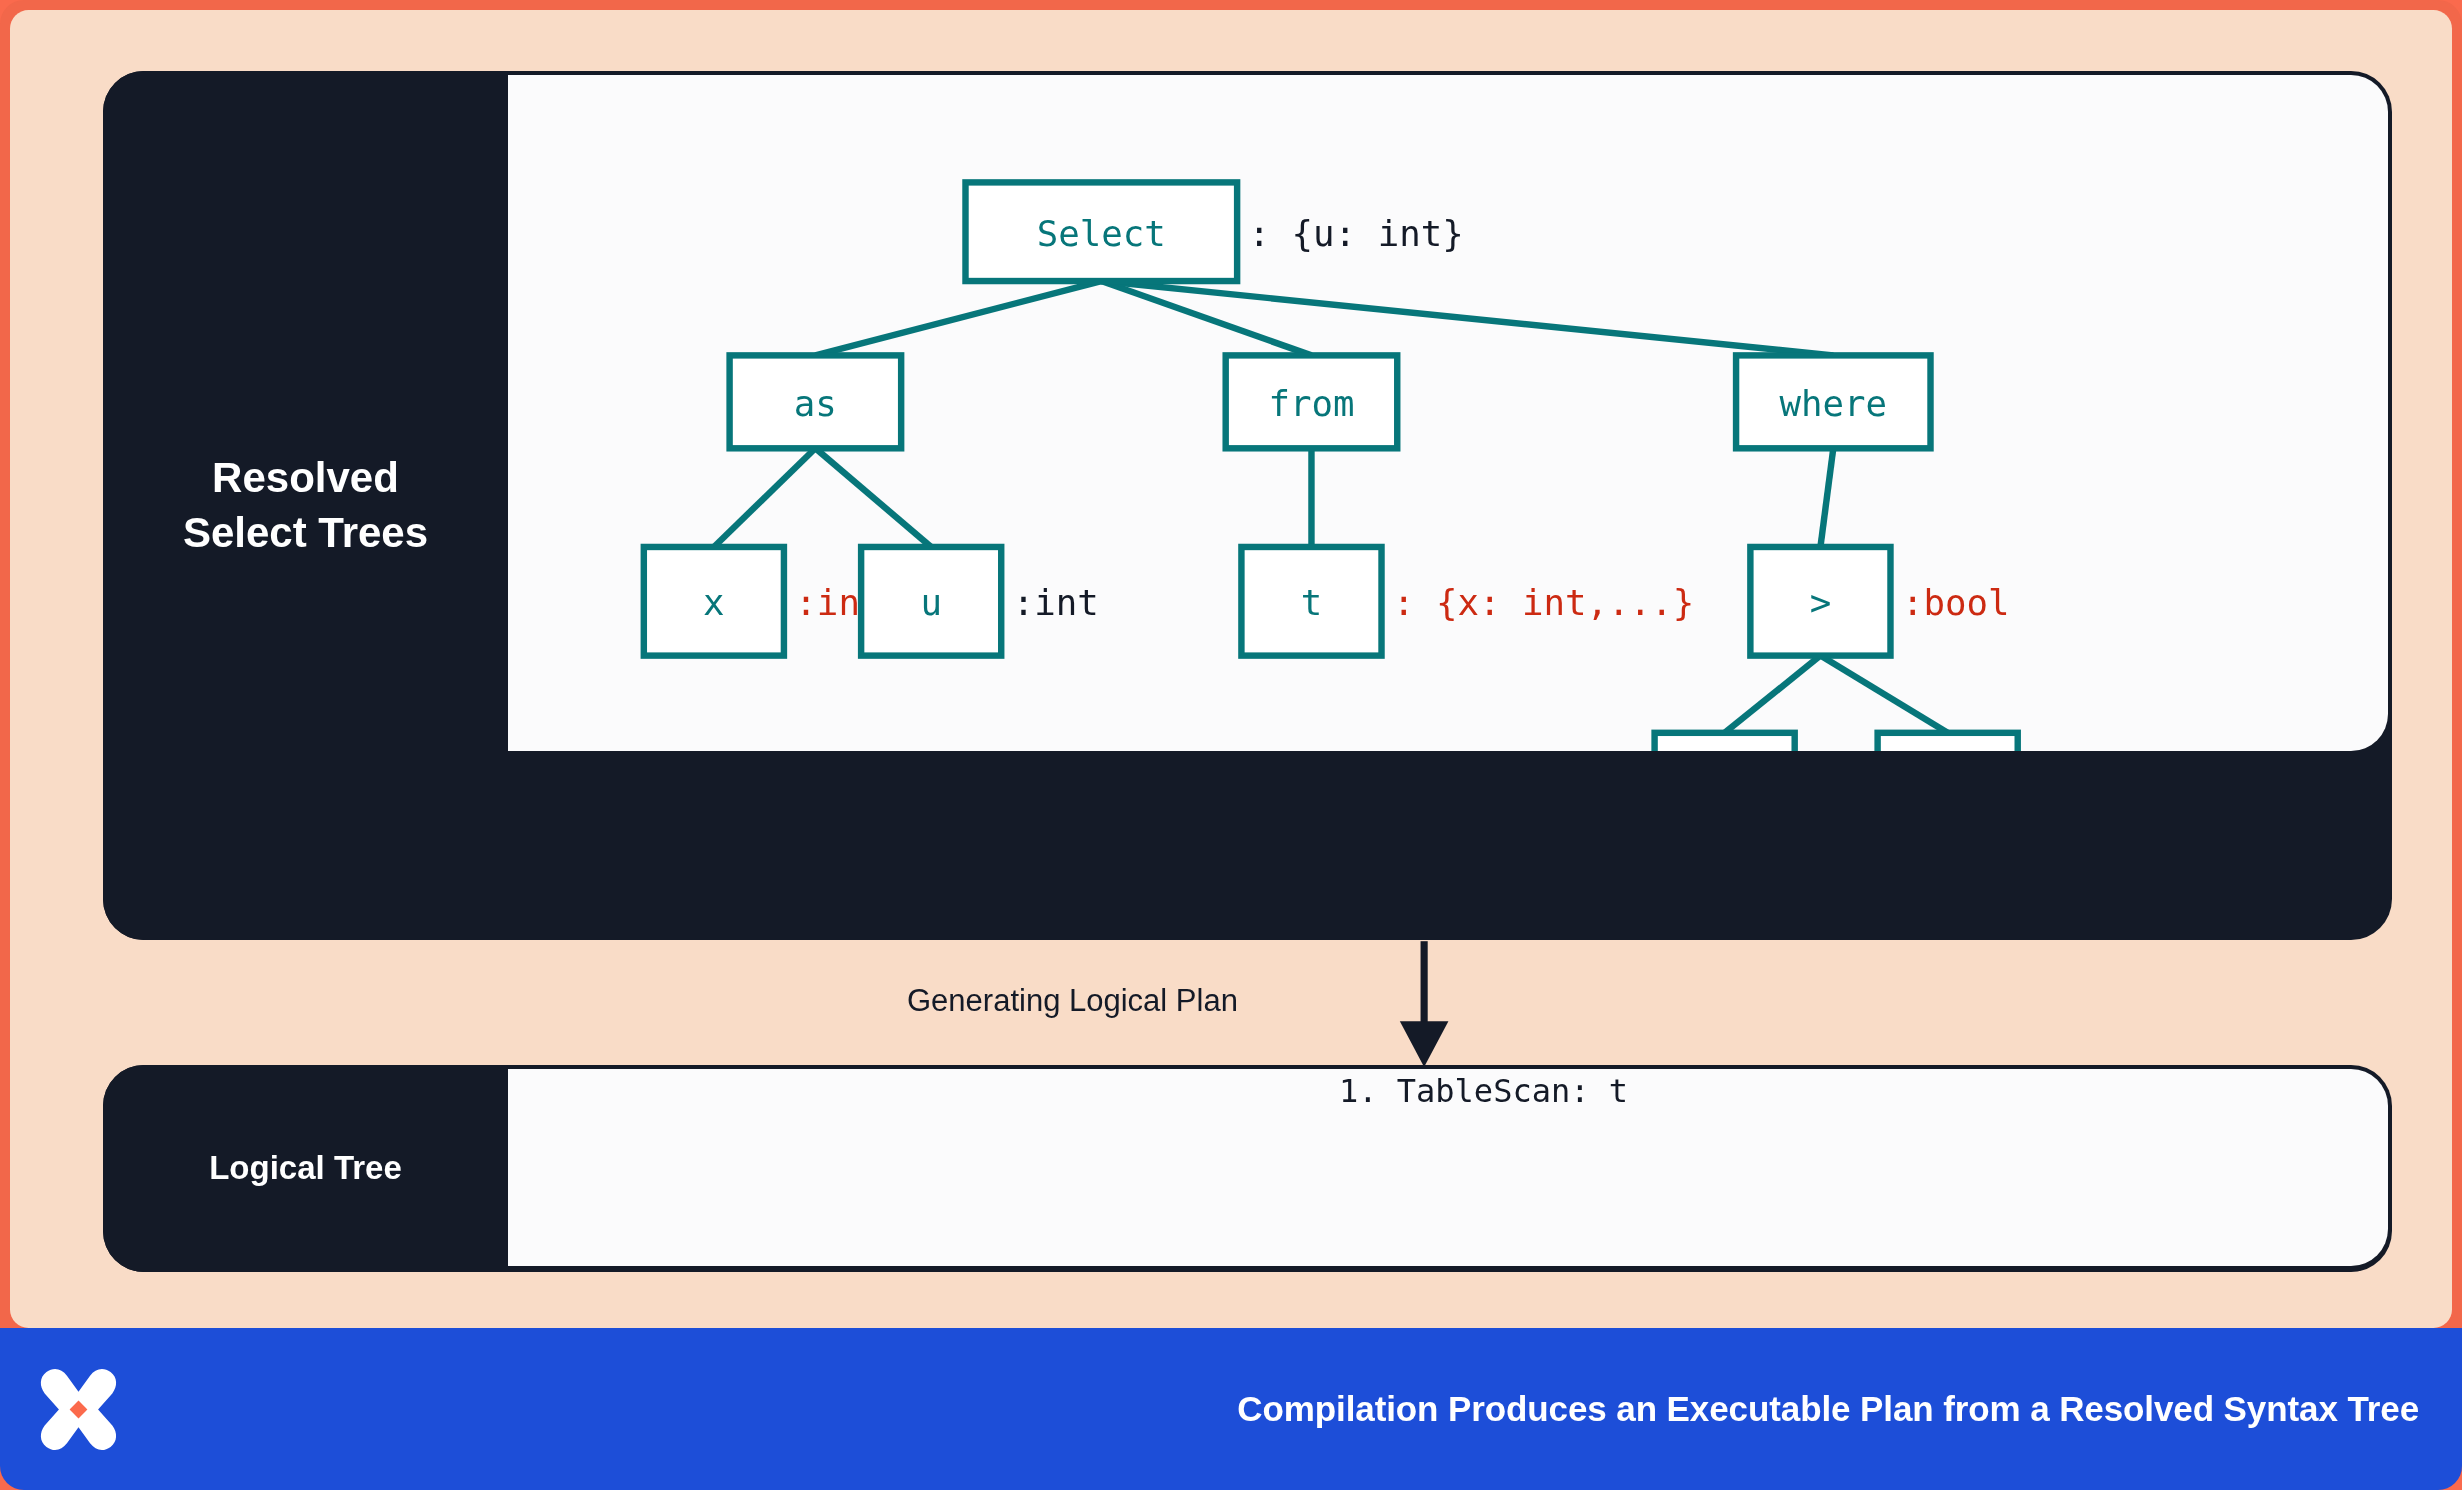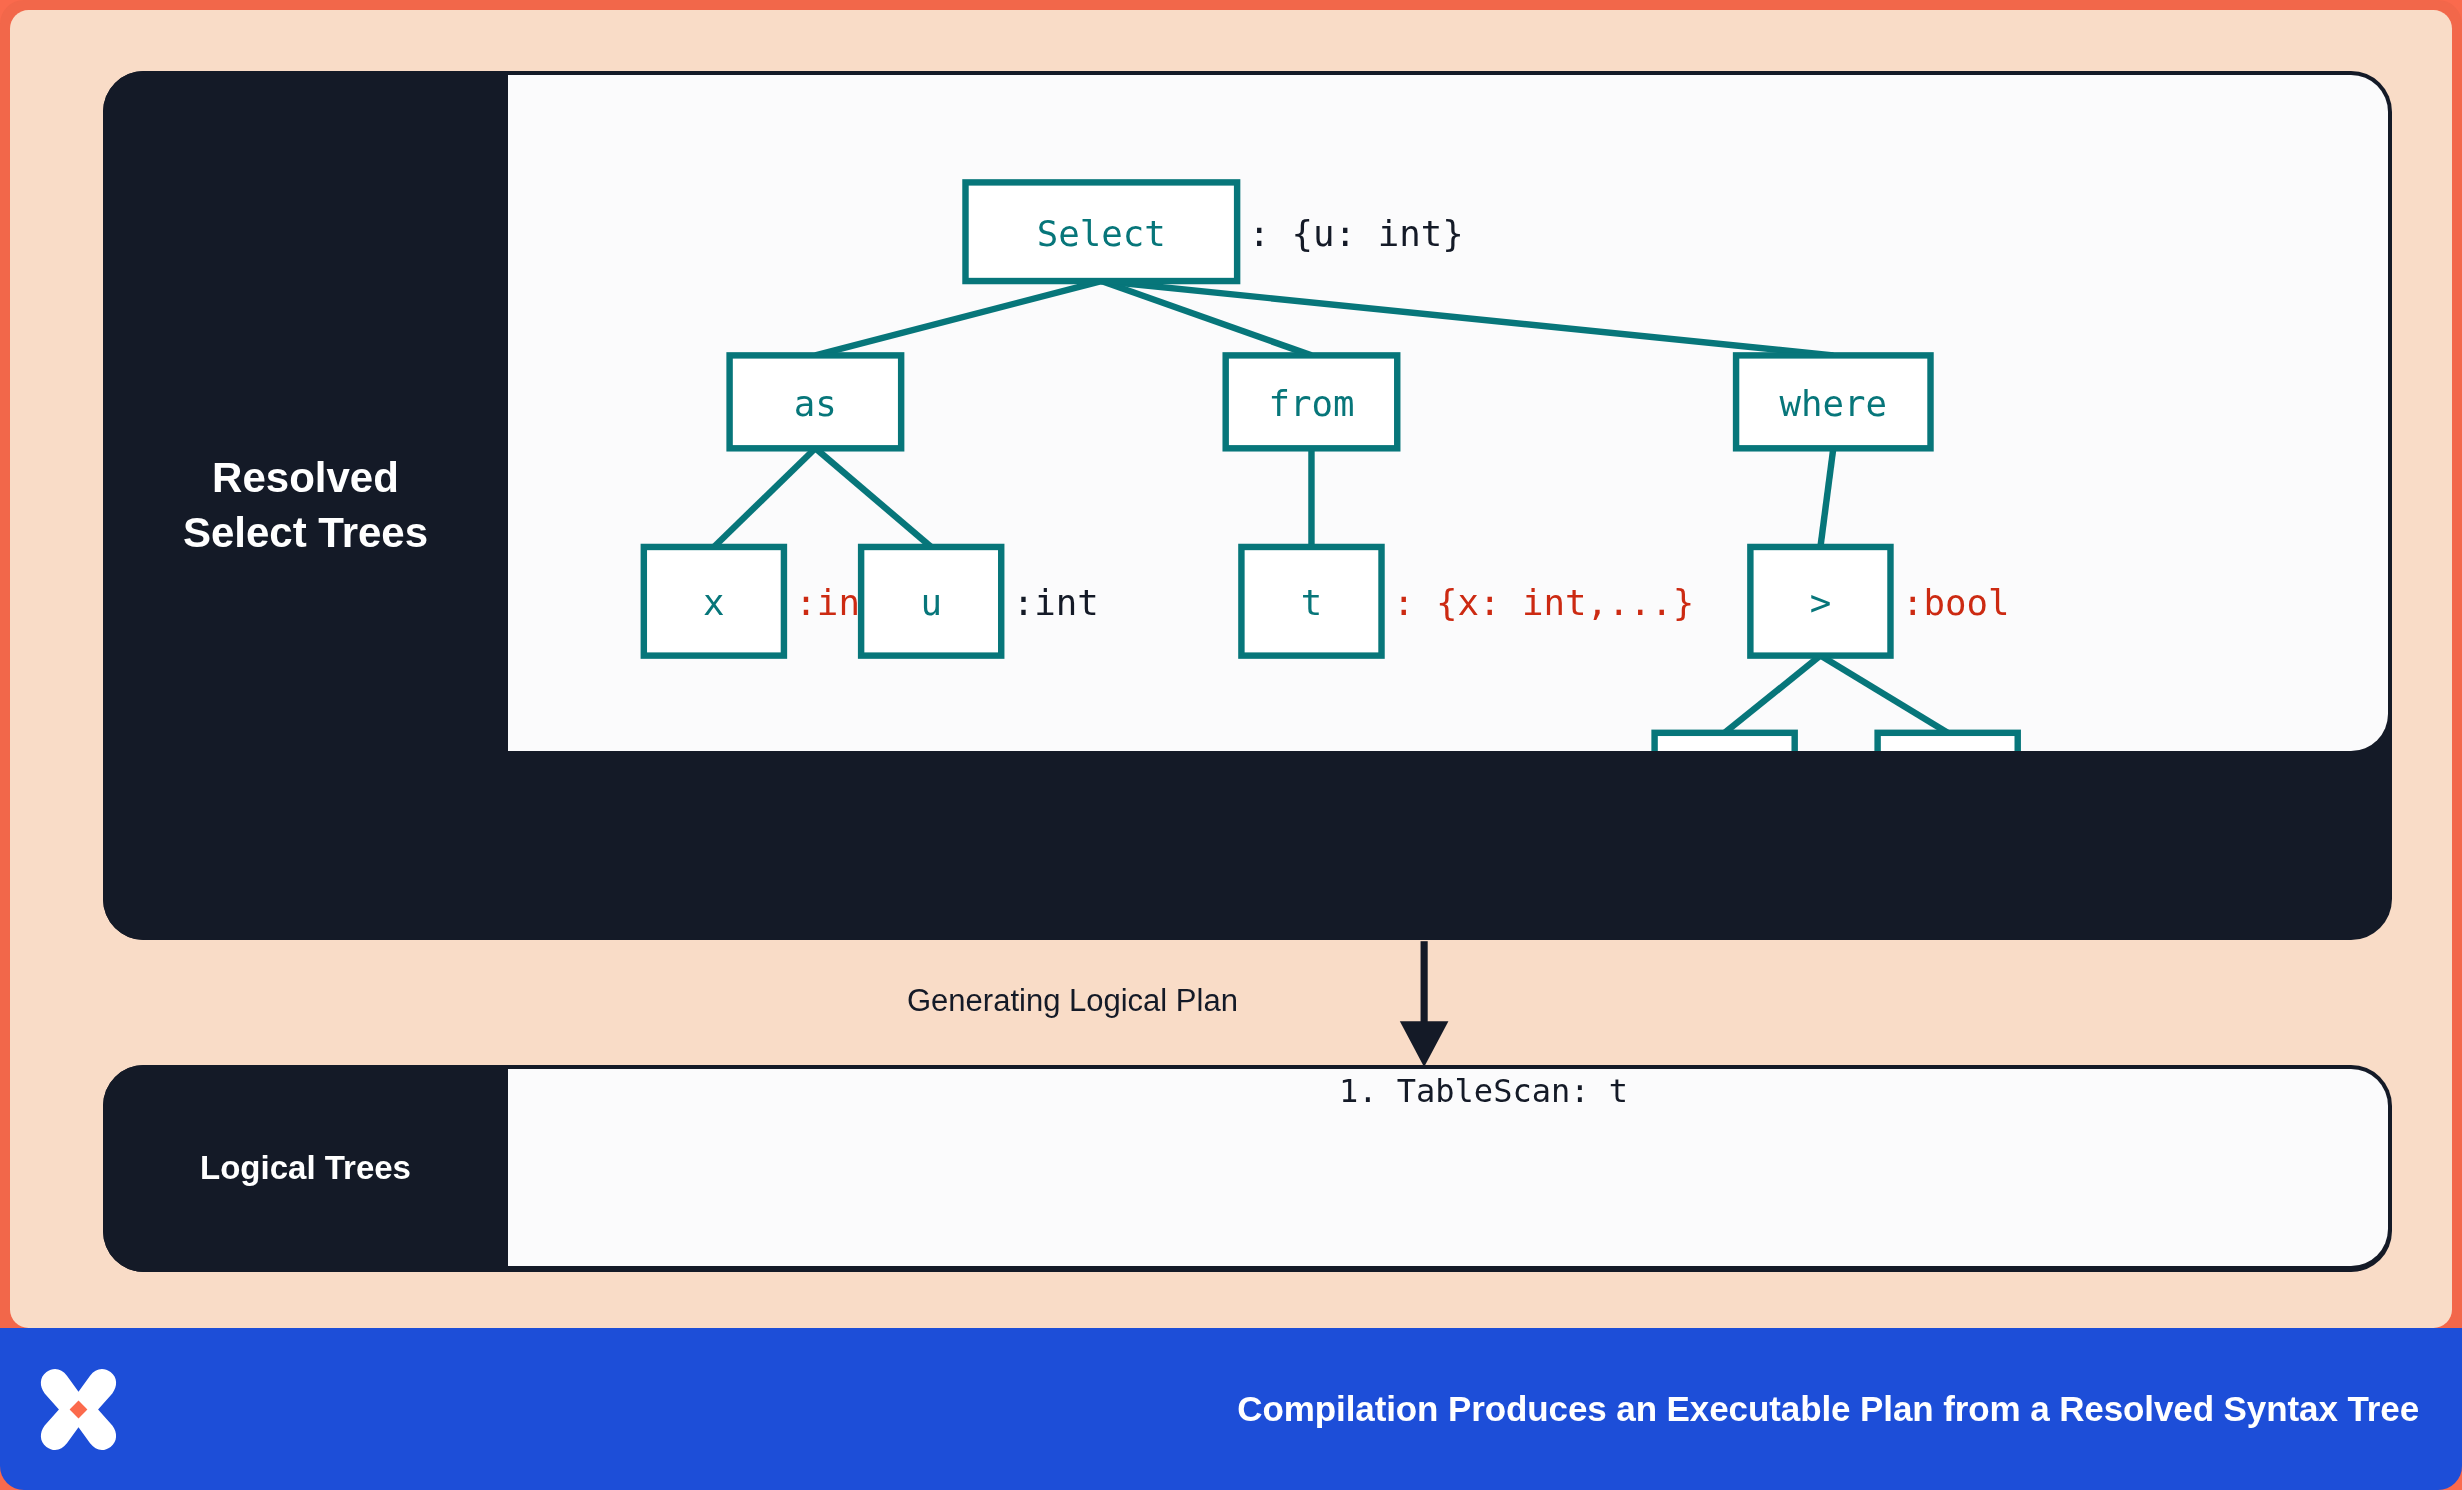--- a/index.html
+++ b/index.html
@@ -229,21 +229,21 @@
     </div>
   </div>
 
   <div id="gen-label">Generating Logical Plan</div>
   <svg id="arrow-svg" viewBox="0 0 900 180">
     <line x1="812" y1="0" x2="812" y2="118" stroke="#141a27" stroke-width="10"></line>
     <polygon points="812,176 778,112 846,112" fill="#141a27"></polygon>
   </svg>
 
   <div class="card" id="lp-card">
-    <div class="card-side" id="lp-side">Logical Trees</div>
+    <div class="card-side" id="lp-side">Logical Tree</div>
     <div class="card-body" id="lp-body">
       <div class="lp-line">1. TableScan: t</div>
     </div>
   </div>
 
   <div id="footer-bar">
     <svg id="footer-logo" viewBox="0 0 100 100">
       <path fill="#ffffff" d="M14 8 C6 14 6 24 12 32 L28 50 L12 68 C6 76 6 86 14 92
                C22 98 31 96 37 88 L50 70 L63 88 C69 96 78 98 86 92
                C94 86 94 76 88 68 L72 50 L88 32 C94 24 94 14 86 8

